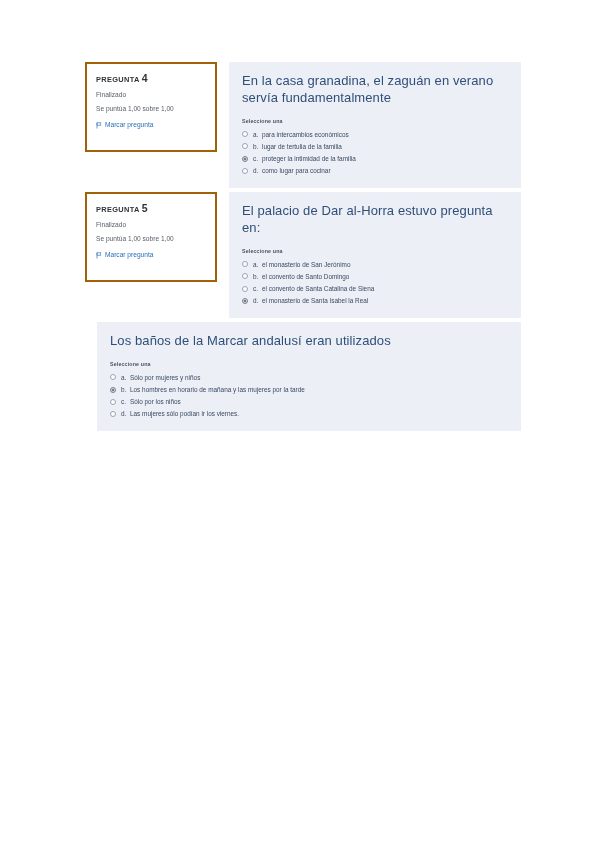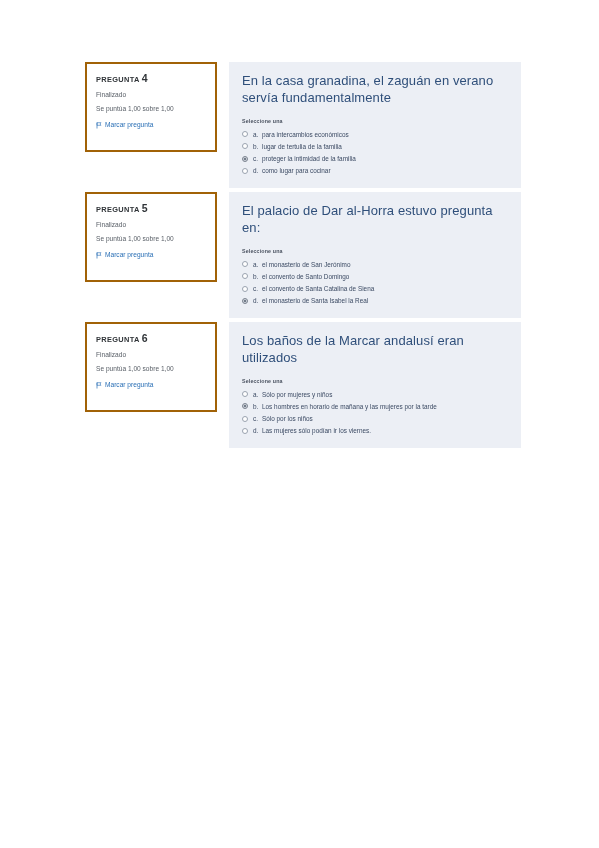--- a/index.html
+++ b/index.html
@@ -232,34 +232,20 @@
             </div>
             <div class="answer">
               <span class="radio checked"></span>
               <span class="answer-letter">d.</span>
               <span class="answer-text">el monasterio de Santa Isabel la Real</span>
             </div>
           </div>
         </div>
       </div>
       <div class="qblock" style="top: 322px;">
-        <div class="qinfo">
-          <div class="qinfo-title"><span>PREGUNTA</span><span class="qnum">6</span></div>
-          <div class="qinfo-state">Finalizado</div>
-          <div class="qinfo-grade">Se puntúa 1,00 sobre 1,00</div>
-          <div class="qinfo-flag">
-            <span class="flag-icon">
-              <svg width="6" height="7" viewBox="0 0 6 7">
-                <path d="M1 0.5 L1 6.5" stroke="#2a6fb5" stroke-width="0.7" fill="none"></path>
-                <path d="M1 0.7 L5 0.7 L4 2 L5 3.3 L1 3.3 Z" fill="none" stroke="#2a6fb5" stroke-width="0.6"></path>
-              </svg>
-            </span>
-            <span>Marcar pregunta</span>
-          </div>
-        </div>
         <div class="qcontent">
           <div class="qtext">Los baños de la Marcar andalusí eran utilizados</div>
           <div class="qprompt">Seleccione una</div>
           <div class="answers">
             <div class="answer">
               <span class="radio"></span>
               <span class="answer-letter">a.</span>
               <span class="answer-text">Sólo por mujeres y niños</span>
             </div>
             <div class="answer">

